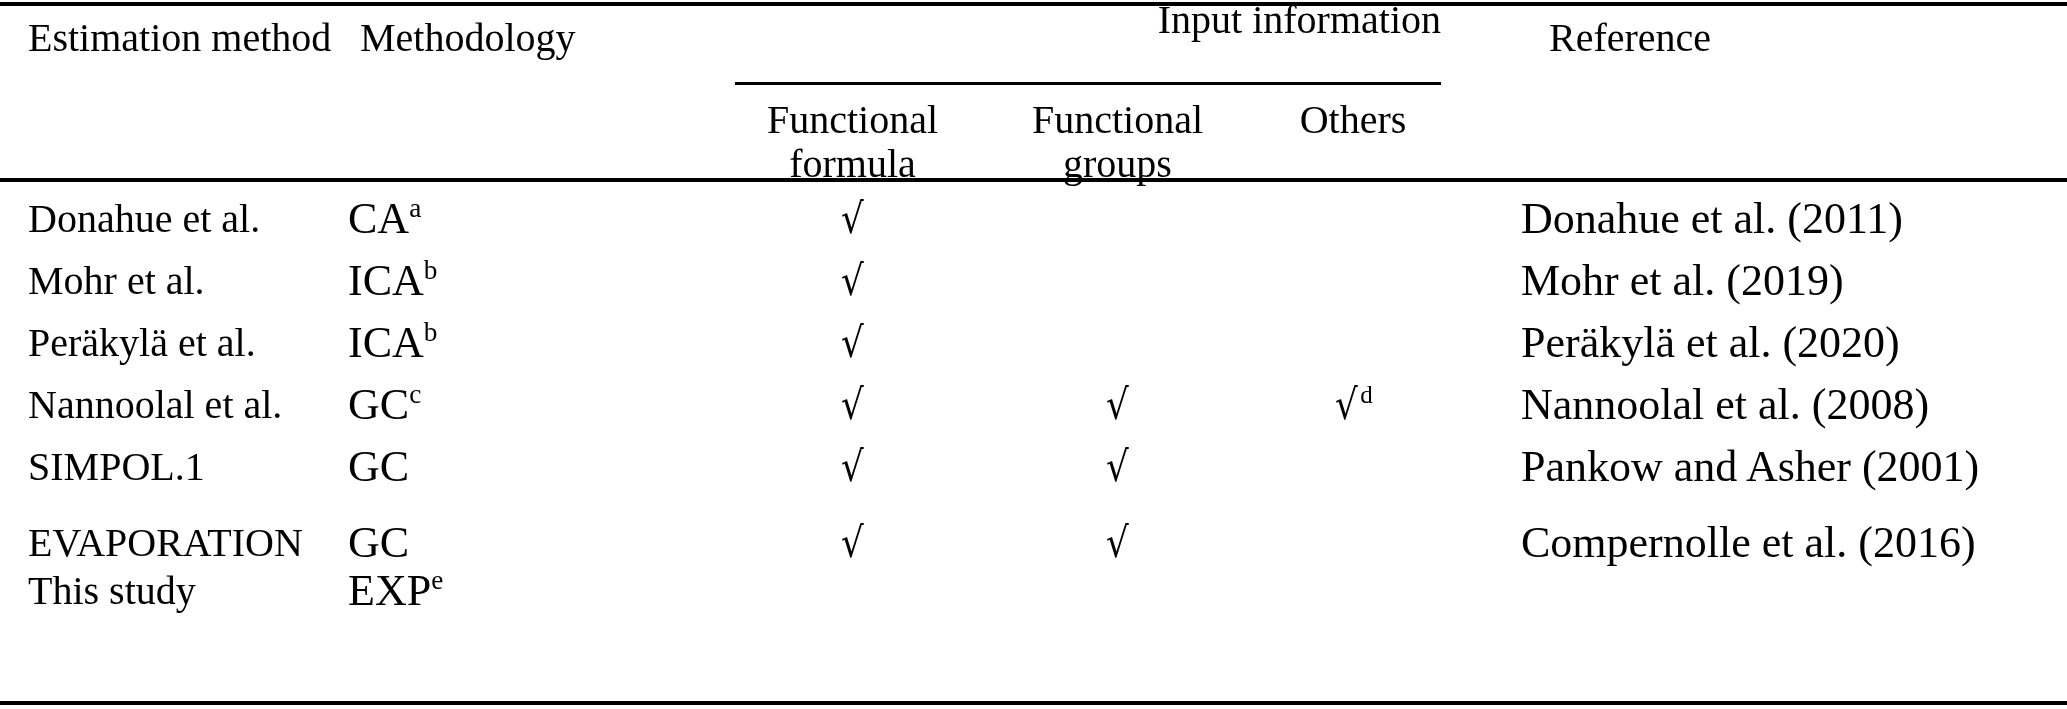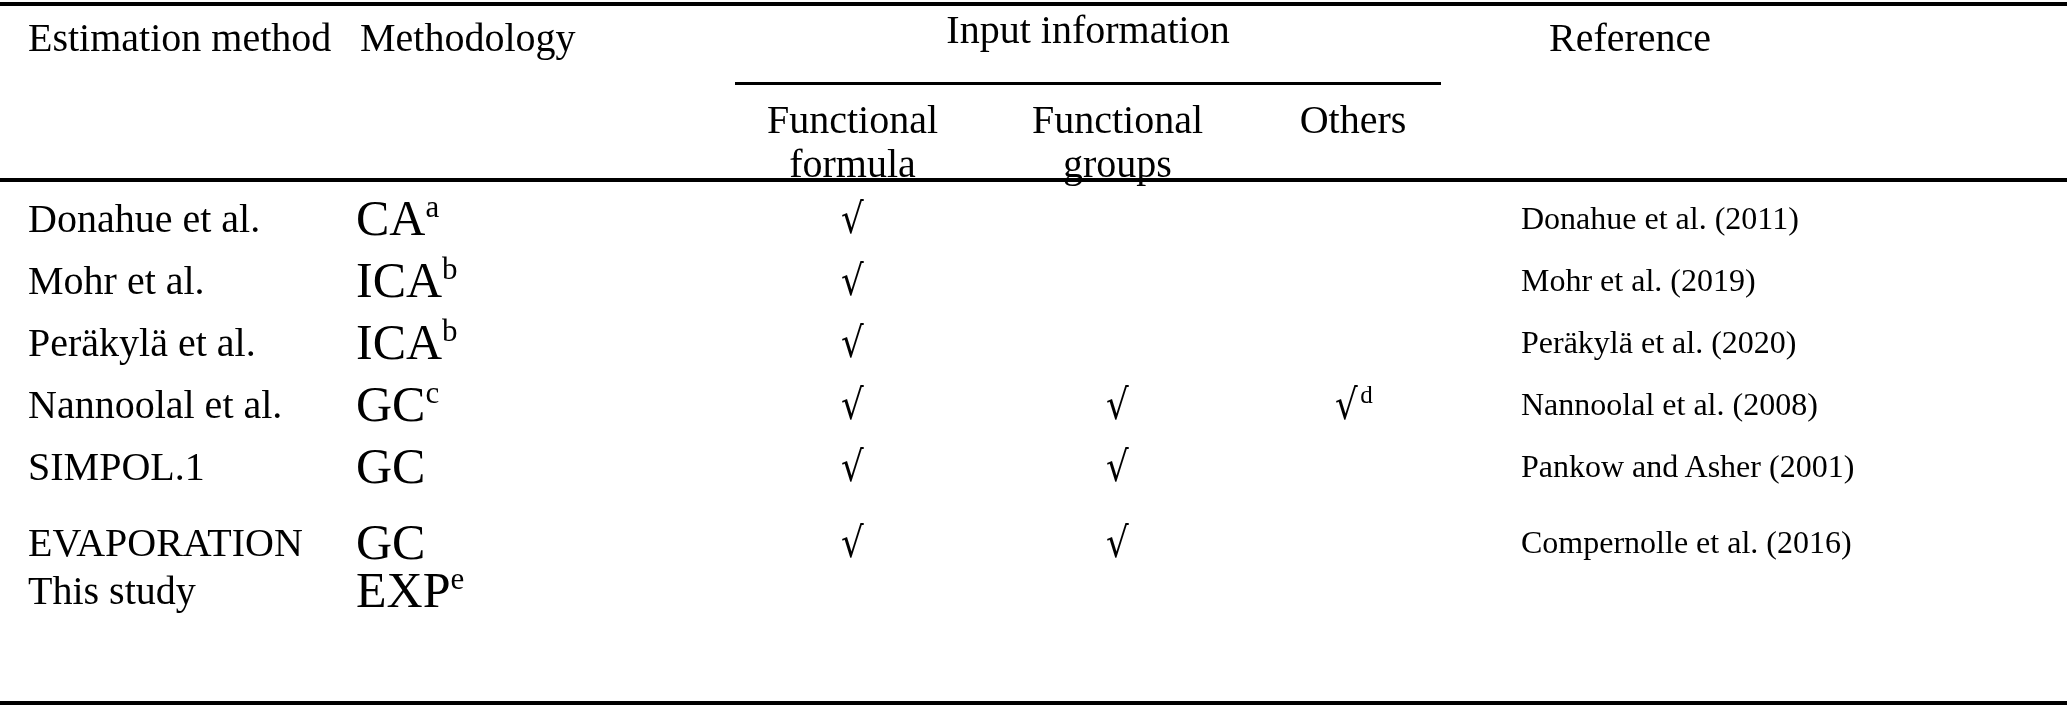--- a/index.html
+++ b/index.html
@@ -55,21 +55,21 @@
     font-size: 0.62em;
     vertical-align: super;
     line-height: 0;
   }
 
   
   .hdr { font-size: 40px; }
 
   .h-estimation  { left: 28px;  top: 18px; }
   .h-methodology { left: 360px; top: 18px; }
-  .h-inputinfo   { left: 735px; top: 10px; width: 706px; text-align: center; }
+  .h-inputinfo   { left: 735px; top: 0; width: 706px; text-align: right; }
   .h-reference   { left: 1521px; top: 18px; margin-left: 28px; }
 
   .subhdr {
     position: absolute;
     font-size: 40px;
     line-height: 44px;
     text-align: center;
     top: 98px;
   }
   .sh-molecular  { left: 735px;  width: 235px; }
@@ -86,31 +86,31 @@
   .row .method {
     position: absolute;
     left: 28px;
     top: 0;
     font-size: 40px;
     line-height: 47px;
     white-space: nowrap;
   }
   .row .methodology {
     position: absolute;
-    left: 356px;
-    top: 0;
-    font-size: 50px;
+    left: 348px;
+    top: 0;
+    font-size: 44px;
     line-height: 47px;
     white-space: nowrap;
   }
   .row .reference {
     position: absolute;
     left: 1521px;
     top: 0;
-    font-size: 32px;
+    font-size: 44px;
     line-height: 47px;
     white-space: nowrap;
   }
   .row .chk {
     position: absolute;
     top: 0;
     font-size: 44px;
     line-height: 47px;
     text-align: center;
   }

